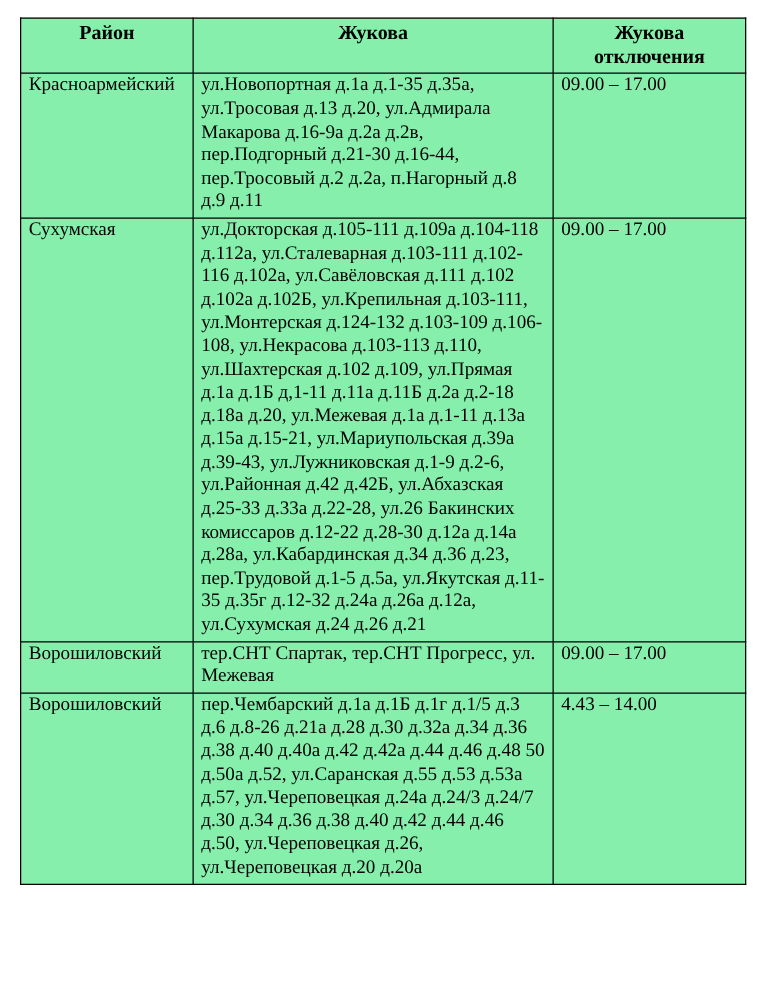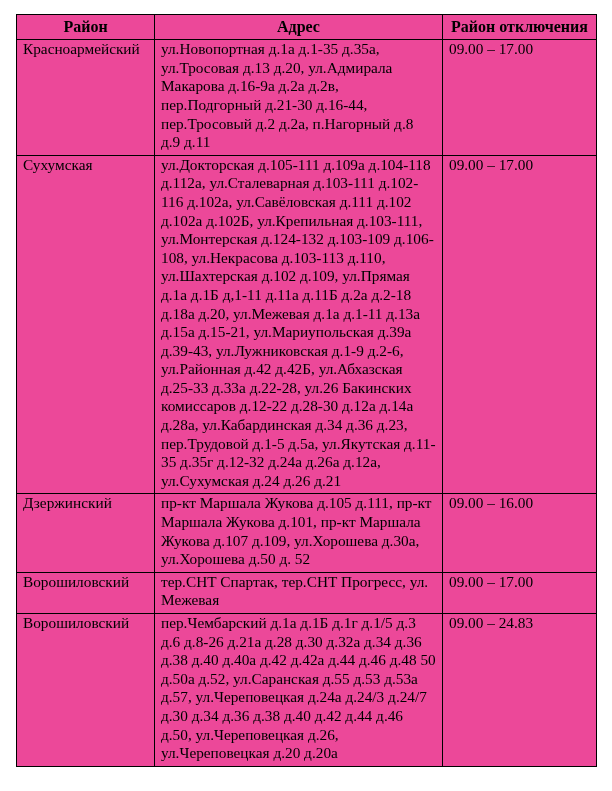--- a/index.html
+++ b/index.html
@@ -24,21 +24,21 @@
     background: #ffffff;
     overflow: hidden;
   }
   table.outage-table {
     position: absolute;
     left: 16px;
     top: 14px;
     width: 580px;
     border-collapse: collapse;
     table-layout: fixed;
-    background: #ec4899;
+    background: #86efac;
   }
   table.outage-table th,
   table.outage-table td {
     border: 1.4px solid #000000;
     vertical-align: top;
     word-wrap: break-word;
   }
   table.outage-table th {
     font-size: 16px;
     line-height: 1.2;
@@ -60,45 +60,40 @@
 <div class="page">
   <table class="outage-table">
     <colgroup>
       <col style="width:138px">
       <col style="width:288px">
       <col style="width:154px">
     </colgroup>
     <thead>
       <tr>
         <th>Район</th>
-        <th>Адрес</th>
-        <th>Район отключения</th>
+        <th>Жукова</th>
+        <th>Жукова отключения</th>
       </tr>
     </thead>
     <tbody>
       <tr>
         <td class="district-cell">Красноармейский</td>
         <td class="address-cell">ул.Новопортная д.1а д.1-35 д.35а, ул.Тросовая д.13 д.20, ул.Адмирала Макарова д.16-9а д.2а д.2в, пер.Подгорный д.21-30 д.16-44, пер.Тросовый д.2 д.2а, п.Нагорный д.8 д.9 д.11</td>
         <td class="time-cell">09.00 – 17.00</td>
       </tr>
       <tr>
         <td class="district-cell">Сухумская</td>
         <td class="address-cell">ул.Докторская д.105-111 д.109а д.104-118 д.112а, ул.Сталеварная д.103-111 д.102-116 д.102а, ул.Савёловская д.111 д.102 д.102а д.102Б, ул.Крепильная д.103-111, ул.Монтерская д.124-132 д.103-109 д.106-108, ул.Некрасова д.103-113 д.110, ул.Шахтерская д.102 д.109, ул.Прямая д.1а д.1Б д,1-11 д.11а д.11Б д.2а д.2-18 д.18а д.20, ул.Межевая д.1а д.1-11 д.13а д.15а д.15-21, ул.Мариупольская д.39а д.39-43, ул.Лужниковская д.1-9 д.2-6, ул.Районная д.42 д.42Б, ул.Абхазская д.25-33 д.33а д.22-28, ул.26 Бакинских комиссаров д.12-22 д.28-30 д.12а д.14а д.28а, ул.Кабардинская д.34 д.36 д.23, пер.Трудовой д.1-5 д.5а, ул.Якутская д.11-35 д.35г д.12-32 д.24а д.26а д.12а, ул.Сухумская д.24 д.26 д.21</td>
         <td class="time-cell">09.00 – 17.00</td>
       </tr>
       <tr>
-        <td class="district-cell">Дзержинский</td>
-        <td class="address-cell">пр-кт Маршала Жукова д.105 д.111, пр-кт Маршала Жукова д.101, пр-кт Маршала Жукова д.107 д.109, ул.Хорошева д.30а, ул.Хорошева д.50 д. 52</td>
-        <td class="time-cell">09.00 – 16.00</td>
-      </tr>
-      <tr>
         <td class="district-cell">Ворошиловский</td>
         <td class="address-cell">тер.СНТ Спартак, тер.СНТ Прогресс, ул. Межевая</td>
         <td class="time-cell">09.00 – 17.00</td>
       </tr>
       <tr>
         <td class="district-cell">Ворошиловский</td>
         <td class="address-cell">пер.Чембарский д.1а д.1Б д.1г д.1/5 д.3 д.6 д.8-26 д.21а д.28 д.30 д.32а д.34 д.36 д.38 д.40 д.40а д.42 д.42а д.44 д.46 д.48 50 д.50а д.52, ул.Саранская д.55 д.53 д.53а д.57, ул.Череповецкая д.24а д.24/3 д.24/7 д.30 д.34 д.36 д.38 д.40 д.42 д.44 д.46 д.50, ул.Череповецкая д.26, ул.Череповецкая д.20 д.20а</td>
-        <td class="time-cell">09.00 – 24.83</td>
+        <td class="time-cell">4.43 – 14.00</td>
       </tr>
     </tbody>
   </table>
 </div>
 
 </body></html>

